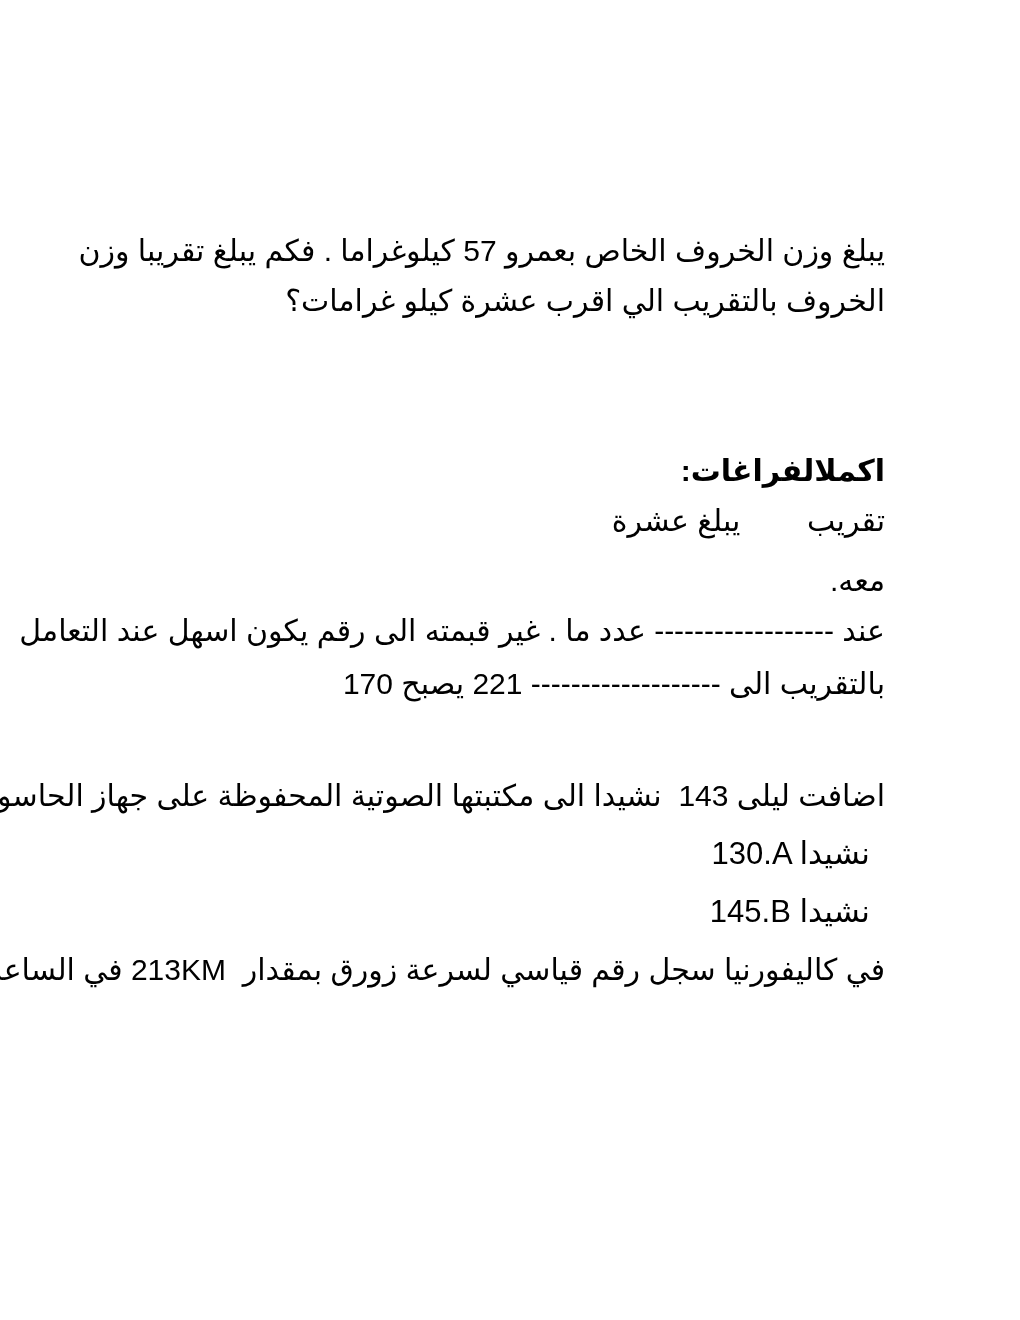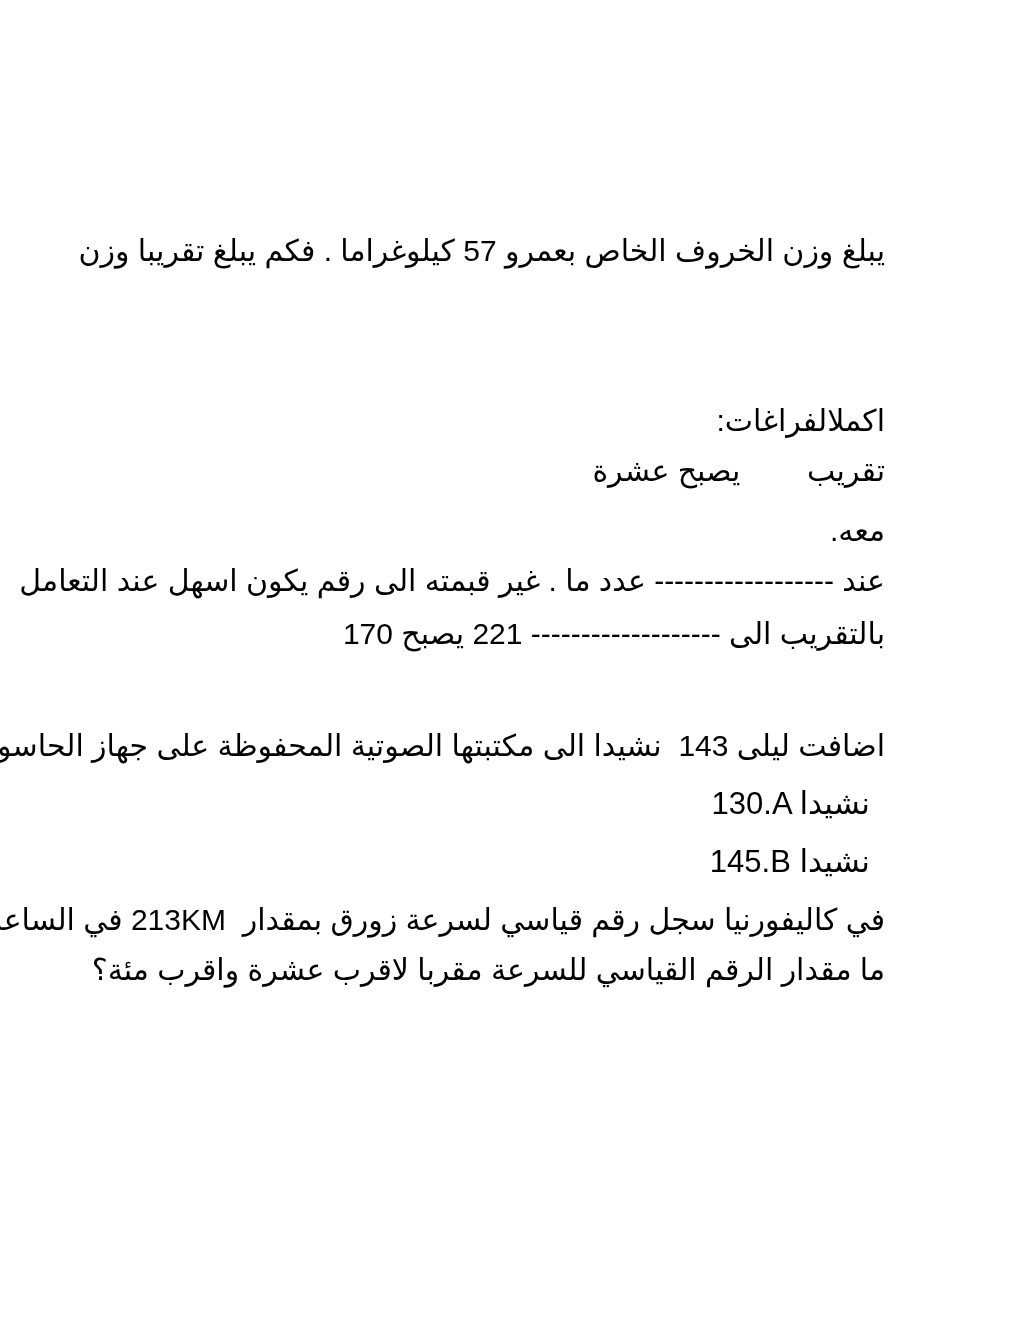--- a/index.html
+++ b/index.html
@@ -23,20 +23,21 @@
     text-align: right;
     font-size: 30px;
   }
   .line {
     height: 50px;
     line-height: 50px;
     white-space: pre;
   }
   .heading {
     margin-top: 120px;
+    font-weight: bold;
   }
   .word-bank {
     margin-top: 0;
   }
   .definition-block {
     margin-top: 10px;
   }
   .example-line {
     margin-top: 3px;
   }
@@ -60,40 +61,40 @@
     margin-top: 0;
   }
 </style>
 </head>
 <body>
 
 <div class="page">
 
   <section class="q1-block">
     <div class="line">يبلغ وزن الخروف الخاص بعمرو 57 كيلوغراما . فكم يبلغ تقريبا وزن</div>
+    <div class="line">الخروف بالتقريب الي اقرب عشرة كيلو غرامات؟</div>
   </section>
 
   <div class="line heading">اكملالفراغات:</div>
 
-  <div class="line word-bank">تقريب        يصبح عشرة</div>
+  <div class="line word-bank">تقريب        يبلغ عشرة</div>
 
   <section class="definition-block">
     <div class="line">معه.</div>
     <div class="line">عند ------------------ عدد ما . غير قبمته الى رقم يكون اسهل عند التعامل</div>
   </section>
 
   <div class="line example-line">بالتقريب الى ------------------- 221 يصبح 170</div>
 
   <section class="q2-block">
     <div class="line">اضافت ليلى 143  نشيدا الى مكتبتها الصوتية المحفوظة على جهاز الحاسوب</div>
   </section>
 
   <div class="options-block">
     <div class="option">130.A نشيدا</div>
     <div class="option">145.B نشيدا</div>
   </div>
 
   <section class="q3-block">
     <div class="line">في كاليفورنيا سجل رقم قياسي لسرعة زورق بمقدار  213KM في الساعة .</div>
-    <div class="line">ما مقدار الرقم القياسي للسرعة مقربا لاقرب عشرة واقرب مئة؟</div>
   </section>
 
 </div>
 
 </body></html>

